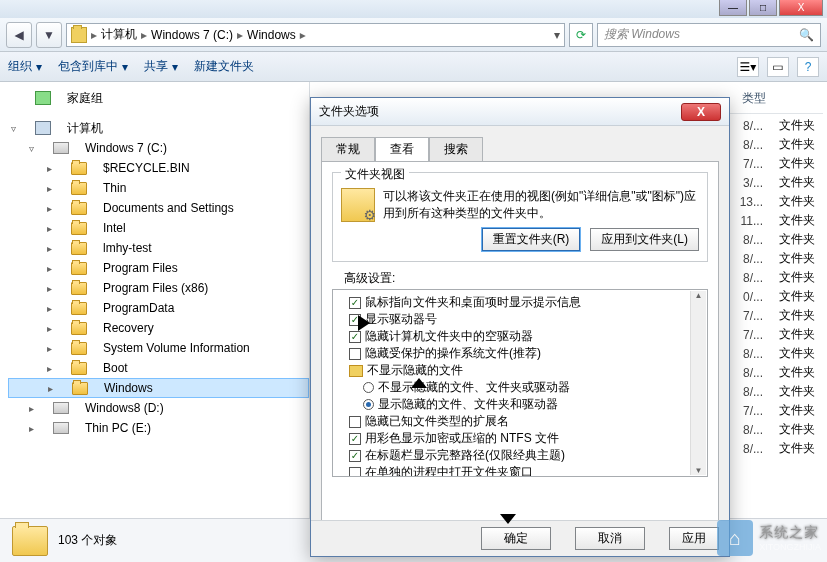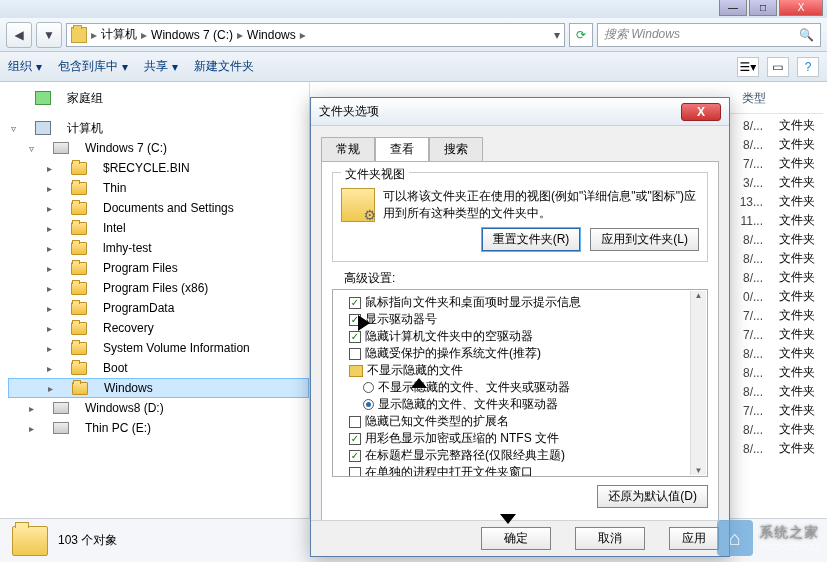--- a/index.html
+++ b/index.html
@@ -422,23 +422,20 @@
             <span class="chk">✓</span>
             <span>在标题栏显示完整路径(仅限经典主题)</span>
           </div>
           <div class="li">
             <span class="chk"></span>
             <span>在单独的进程中打开文件夹窗口</span>
           </div>
         </div>
       <div class="sb"></div>
     </div>
-    <div class="restore-row">
-      <div class="wbtn">还原为默认值(D)</div>
-    </div>
   </div>
   <div class="dlg-footer">
     <div class="wbtn">确定</div>
     <div class="wbtn">取消</div>
     <div class="wbtn" style="min-width:50px;overflow:hidden">应用</div>
   </div>
 </div>
 
 <div class="arrow" style="left:328px; top:311px;">
   <svg width="44" height="24">

